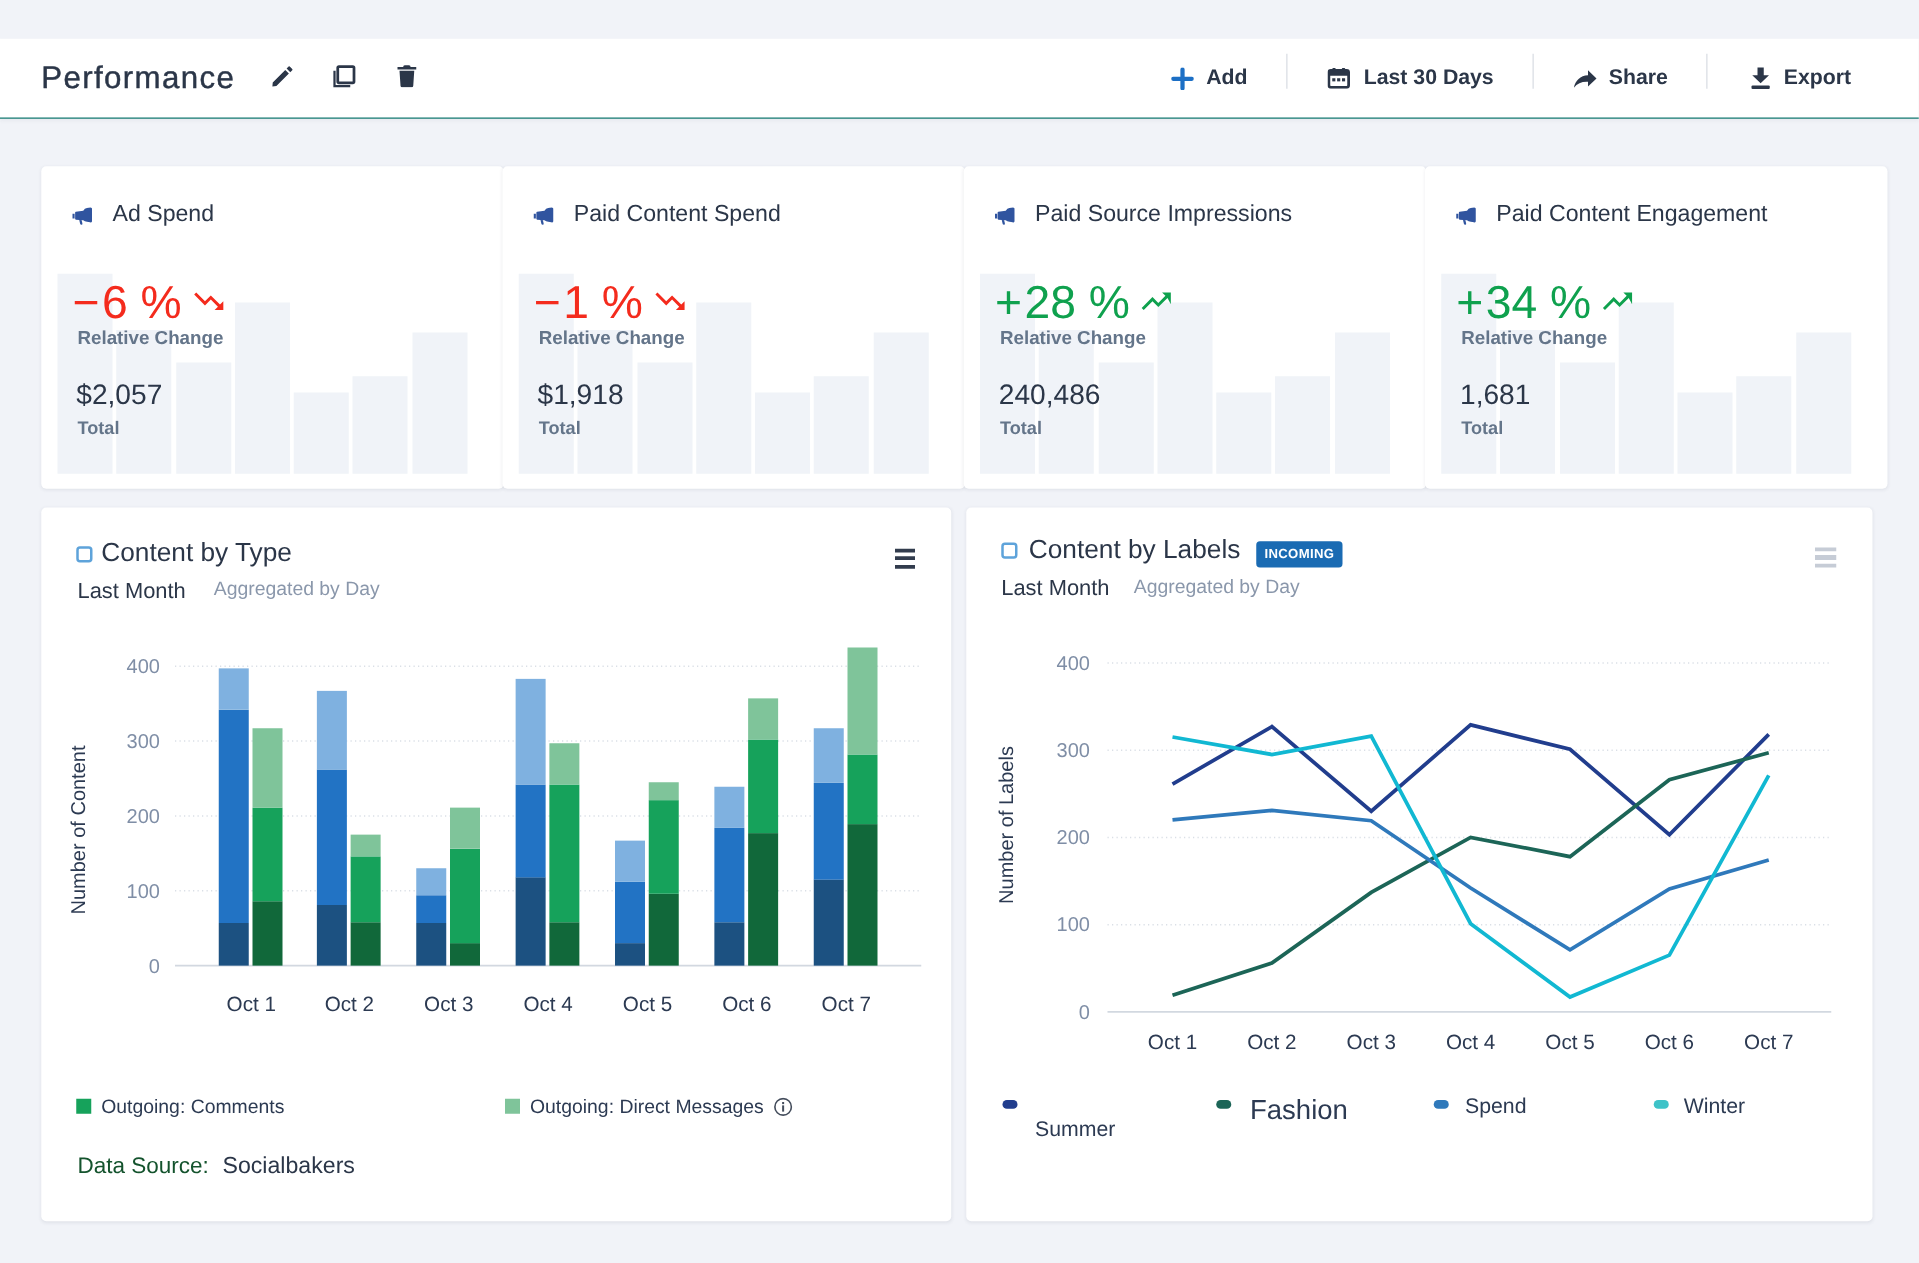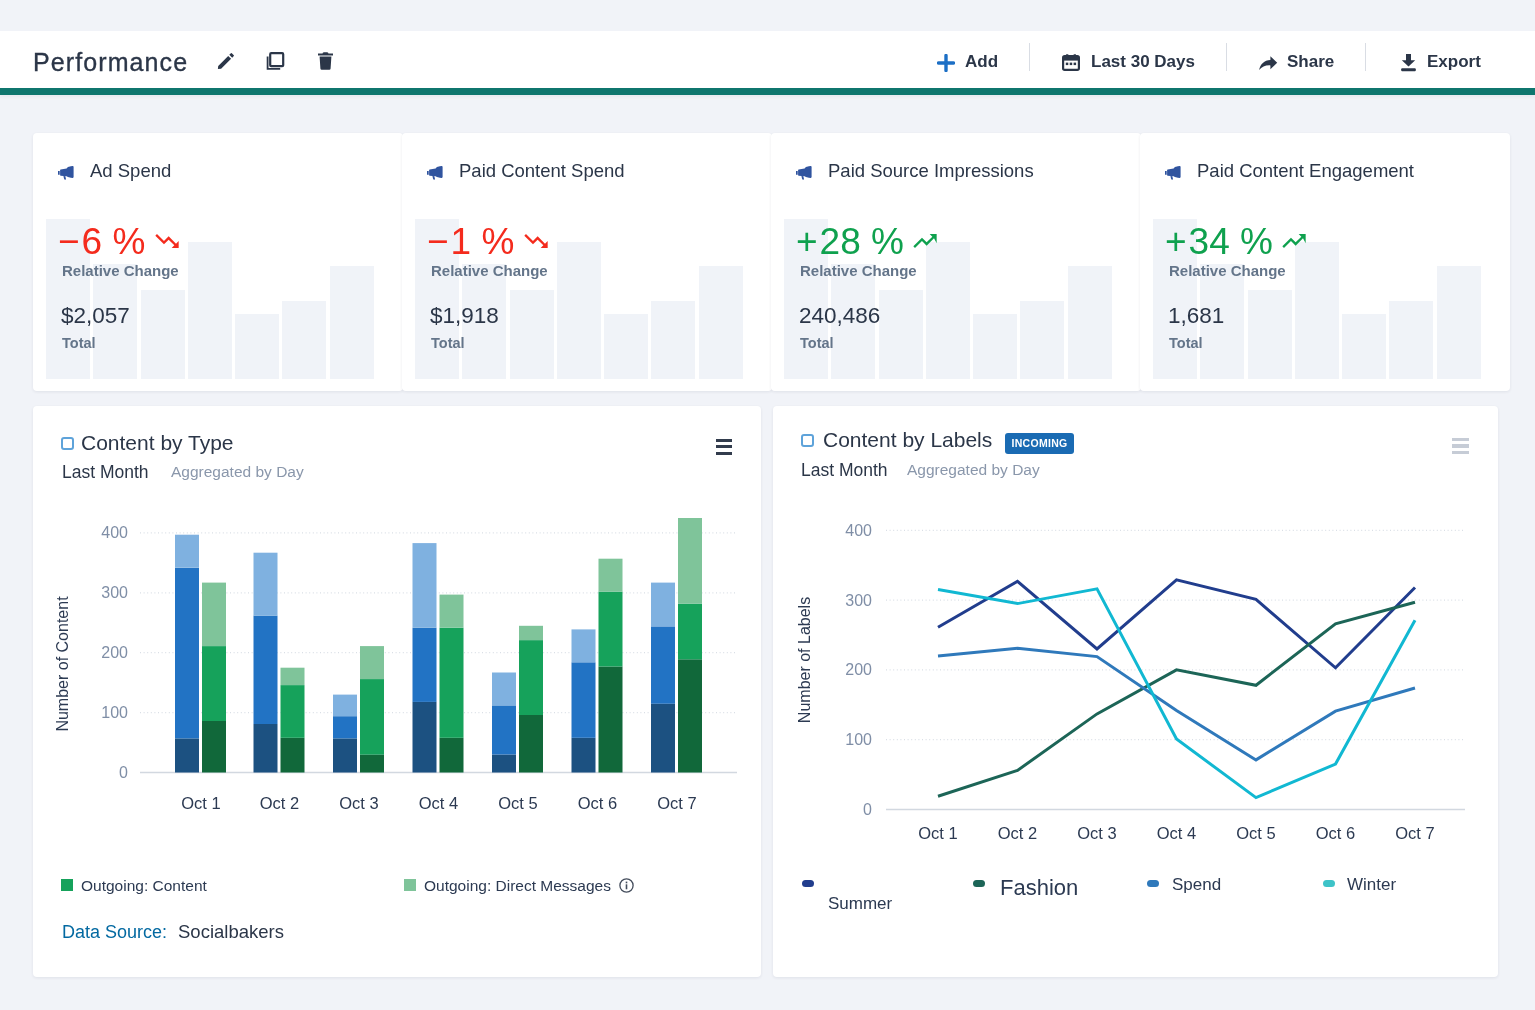--- a/index.html
+++ b/index.html
@@ -1,15 +1,15 @@
 <!DOCTYPE html>
 <html><head><meta charset="utf-8"><style>
 * { margin:0; padding:0; box-sizing:border-box; }
 body { width:1535px; height:1010px; background:#f1f3f8; font-family:"Liberation Sans", sans-serif; position:relative; overflow:hidden; }
-.hdr { position:absolute; left:0; top:31px; width:1535px; height:64px; background:#fff; border-bottom:7px solid #0f766e; box-shadow:0 2px 3px rgba(50,60,80,.05); }
+.hdr { position:absolute; left:0; top:31px; width:1535px; height:64px; background:#fff; border-bottom:1px solid #0f766e; box-shadow:0 2px 3px rgba(50,60,80,.05); }
 .kpi { position:absolute; top:133px; width:370px; height:258px; background:#fff; border-radius:4px; box-shadow:0 1px 3px rgba(40,55,75,.09); }
 .bigcard { position:absolute; top:406px; height:571px; background:#fff; border-radius:4px; box-shadow:0 1px 3px rgba(40,55,75,.09); }
 .hdiv { position:absolute; top:12px; width:1px; height:28px; background:#d9dde4; }
 .hbtn { position:absolute; top:0; font-size:17px; font-weight:bold; color:#2b3648; }
 </style></head><body>
 
 <div class="hdr">
   <div style="position:absolute;left:33px;top:17px;font-size:25px;letter-spacing:1.1px;color:#2b3648;-webkit-text-stroke:0.35px #2b3648">Performance</div>
   <svg style="position:absolute;left:217px;top:21px" width="18" height="18" viewBox="0 0 18 18">
       <path fill="#2b3648" d="M1.2 13.9 L11.2 3.9 L14.1 6.8 L4.1 16.8 L0.9 17.1 Z M12.3 2.8 L13.9 1.2 Q14.3 0.8 14.8 1.2 L16.8 3.2 Q17.2 3.7 16.8 4.1 L15.2 5.7 Z"></path>
@@ -193,29 +193,29 @@
   <div style="position:absolute;left:28px;top:31px;width:13px;height:13px;border:2px solid #5ea3da;border-radius:3px"></div>
   <div style="position:absolute;left:48px;top:25px;font-size:21px;color:#2b3648">Content by Type</div>
   <div style="position:absolute;left:29px;top:56px;font-size:17.5px;color:#2b3648">Last Month</div>
   <div style="position:absolute;left:138px;top:57px;font-size:15.5px;color:#8a97ab">Aggregated by Day</div>
   <div style="position:absolute;left:683px;top:33px;width:16px;height:15px">
     <div style="height:3px;background:#323c4d;margin-bottom:3.4px"></div>
     <div style="height:3px;background:#323c4d;margin-bottom:3.4px"></div>
     <div style="height:3px;background:#323c4d"></div>
   </div>
   <div style="position:absolute;left:28px;top:473px;width:12px;height:12px;background:#16a25b"></div>
-  <div style="position:absolute;left:48px;top:471px;font-size:15.5px;color:#2c3a52">Outgoing: Content</div>
+  <div style="position:absolute;left:48px;top:471px;font-size:15.5px;color:#2c3a52">Outgoing: Comments</div>
   <div style="position:absolute;left:371px;top:473px;width:12px;height:12px;background:#7fc49a"></div>
   <div style="position:absolute;left:391px;top:471px;font-size:15.5px;color:#2c3a52">Outgoing: Direct Messages</div>
   <svg style="position:absolute;left:586px;top:472px" width="15" height="15" viewBox="0 0 15 15">
       <circle cx="7.5" cy="7.5" r="6.6" fill="none" stroke="#444d5c" stroke-width="1.3"></circle>
       <rect x="6.7" y="6.3" width="1.6" height="5" fill="#444d5c"></rect>
       <rect x="6.7" y="3.6" width="1.6" height="1.7" fill="#444d5c"></rect>
     </svg>
-  <div style="position:absolute;left:29px;top:516px;font-size:18px;color:#0369a1">Data Source:</div>
+  <div style="position:absolute;left:29px;top:516px;font-size:18px;color:#14532d">Data Source:</div>
   <div style="position:absolute;left:145px;top:515px;font-size:18.5px;color:#2b3648">Socialbakers</div>
 </div>
 
 <div class="bigcard" style="left:773px;width:725px">
 <svg style="position:absolute;left:0;top:0" width="725" height="571" font-family="Liberation Sans, sans-serif">
       <line x1="113" y1="124.3" x2="692" y2="124.3" stroke="#dadfe6" stroke-width="1.2" stroke-dasharray="1 2.6"></line>
       <text x="99" y="129.8" text-anchor="end" font-size="16" fill="#7f8ea6">400</text>
       <line x1="113" y1="194.1" x2="692" y2="194.1" stroke="#dadfe6" stroke-width="1.2" stroke-dasharray="1 2.6"></line>
       <text x="99" y="199.6" text-anchor="end" font-size="16" fill="#7f8ea6">300</text>
       <line x1="113" y1="263.9" x2="692" y2="263.9" stroke="#dadfe6" stroke-width="1.2" stroke-dasharray="1 2.6"></line>

